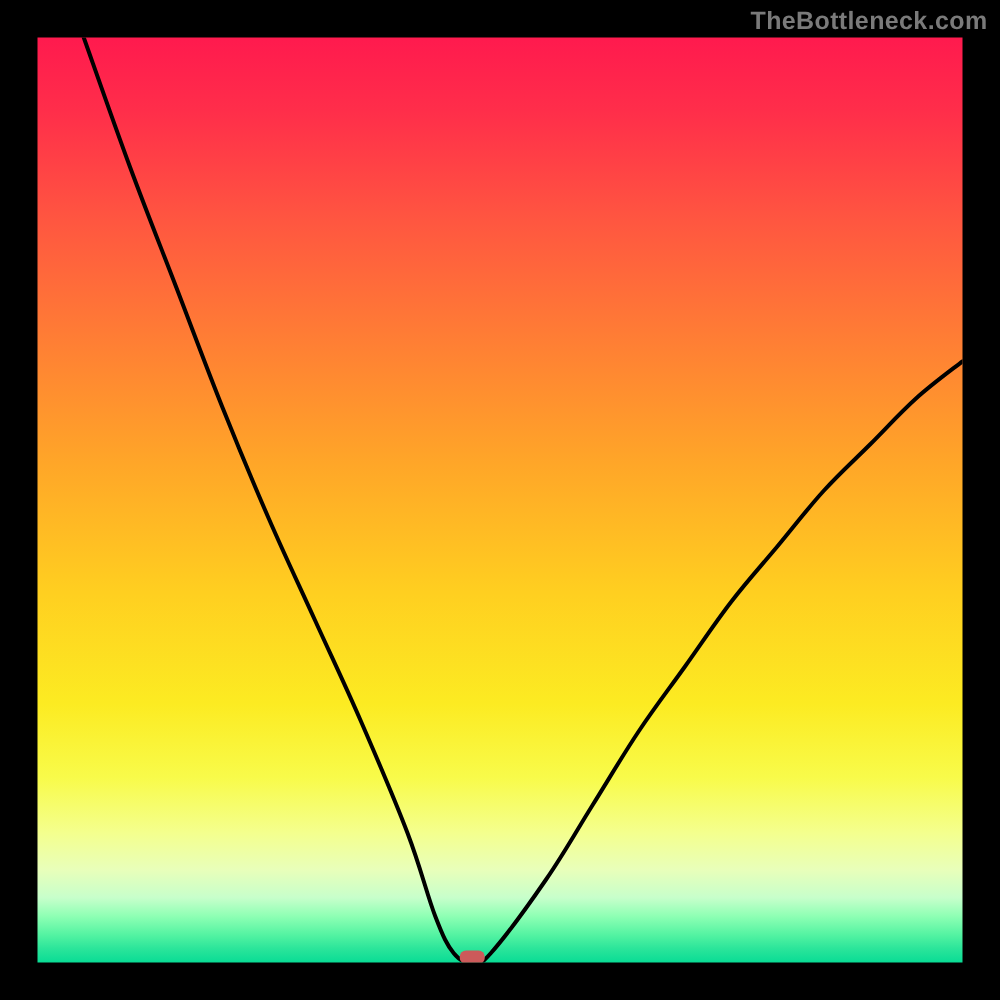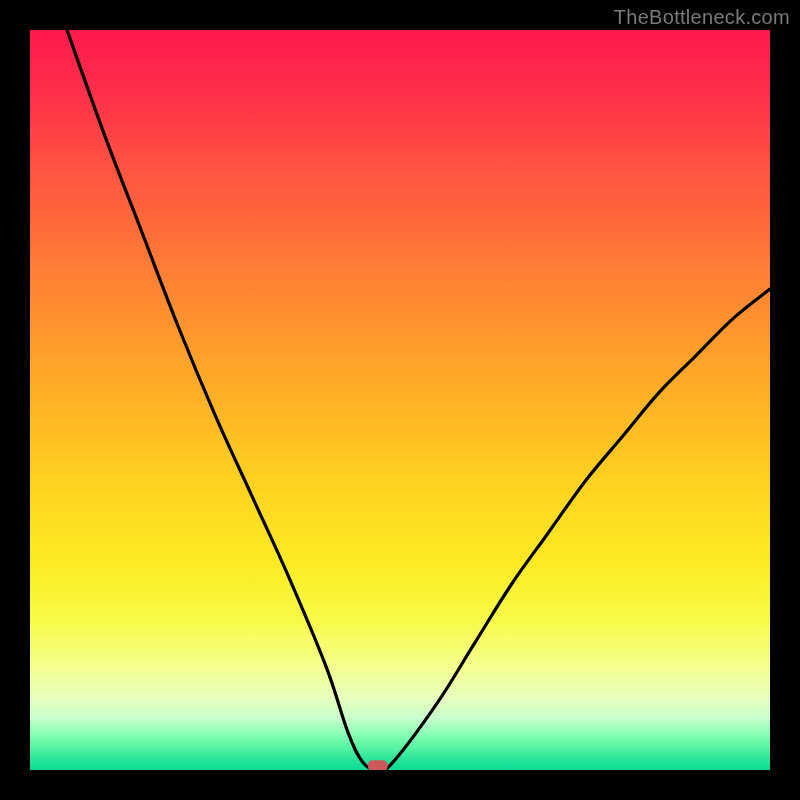--- a/index.html
+++ b/index.html
@@ -49,21 +49,21 @@
     width: 740px;
     height: 740px;
     display: block;
   }
   .watermark {
     position: absolute;
     top: 6px;
     right: 10px;
     color: #7a7a7a;
     font-size: 20px;
-    font-weight: 400;
+    font-weight: 700;
     letter-spacing: 0.3px;
     user-select: none;
   }
 </style>
 </head>
 <body>
 
 <div class="frame">
   <div class="watermark">TheBottleneck.com</div>
 

